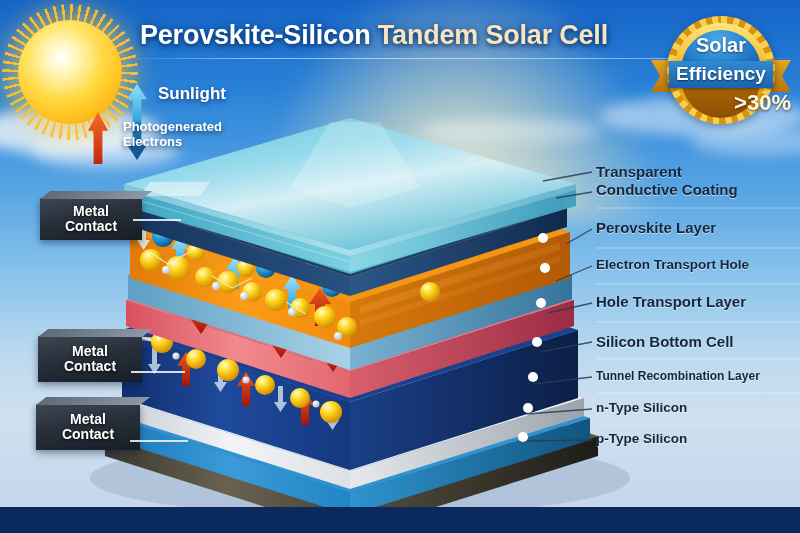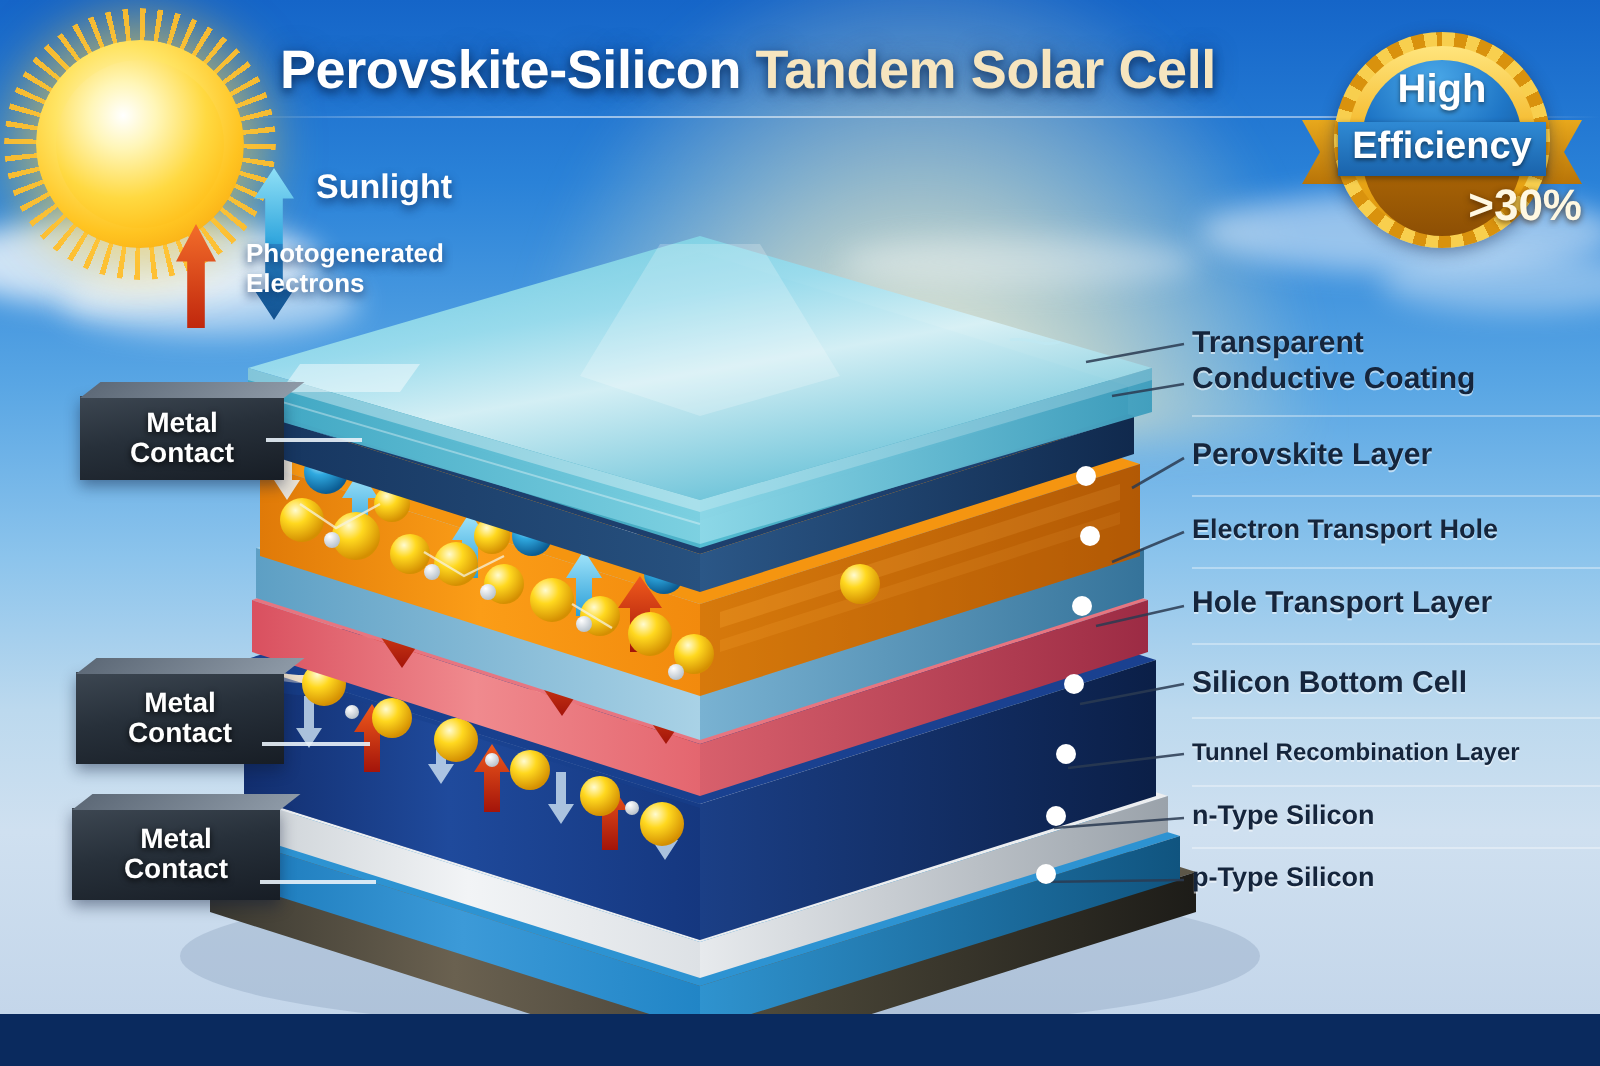--- a/index.html
+++ b/index.html
@@ -133,21 +133,21 @@
   <div id="title"><span class="w">Perovskite-Silicon </span><span class="g">Tandem Solar Cell</span></div>
 
   <div id="badge">
     <div class="ribbon l"></div>
     <div class="ribbon r"></div>
     <div class="scallop"></div>
     <div class="scallop-in"></div>
     <div class="badge-top"></div>
     <div class="badge-bot"></div>
     <div class="badge-band"></div>
-    <div class="t1">High</div>
+    <div class="t1">Solar</div>
     <div class="t2">Efficiency</div>
     <div class="t3">&gt;30%</div>
   </div>
 
   <div id="arr-sun" class="arrow">
     <div class="up"></div>
     <div class="dn"></div>
   </div>
   <div id="arr-el" class="arrow"></div>
   <div class="anno" id="anno-sun">Sunlight</div>

